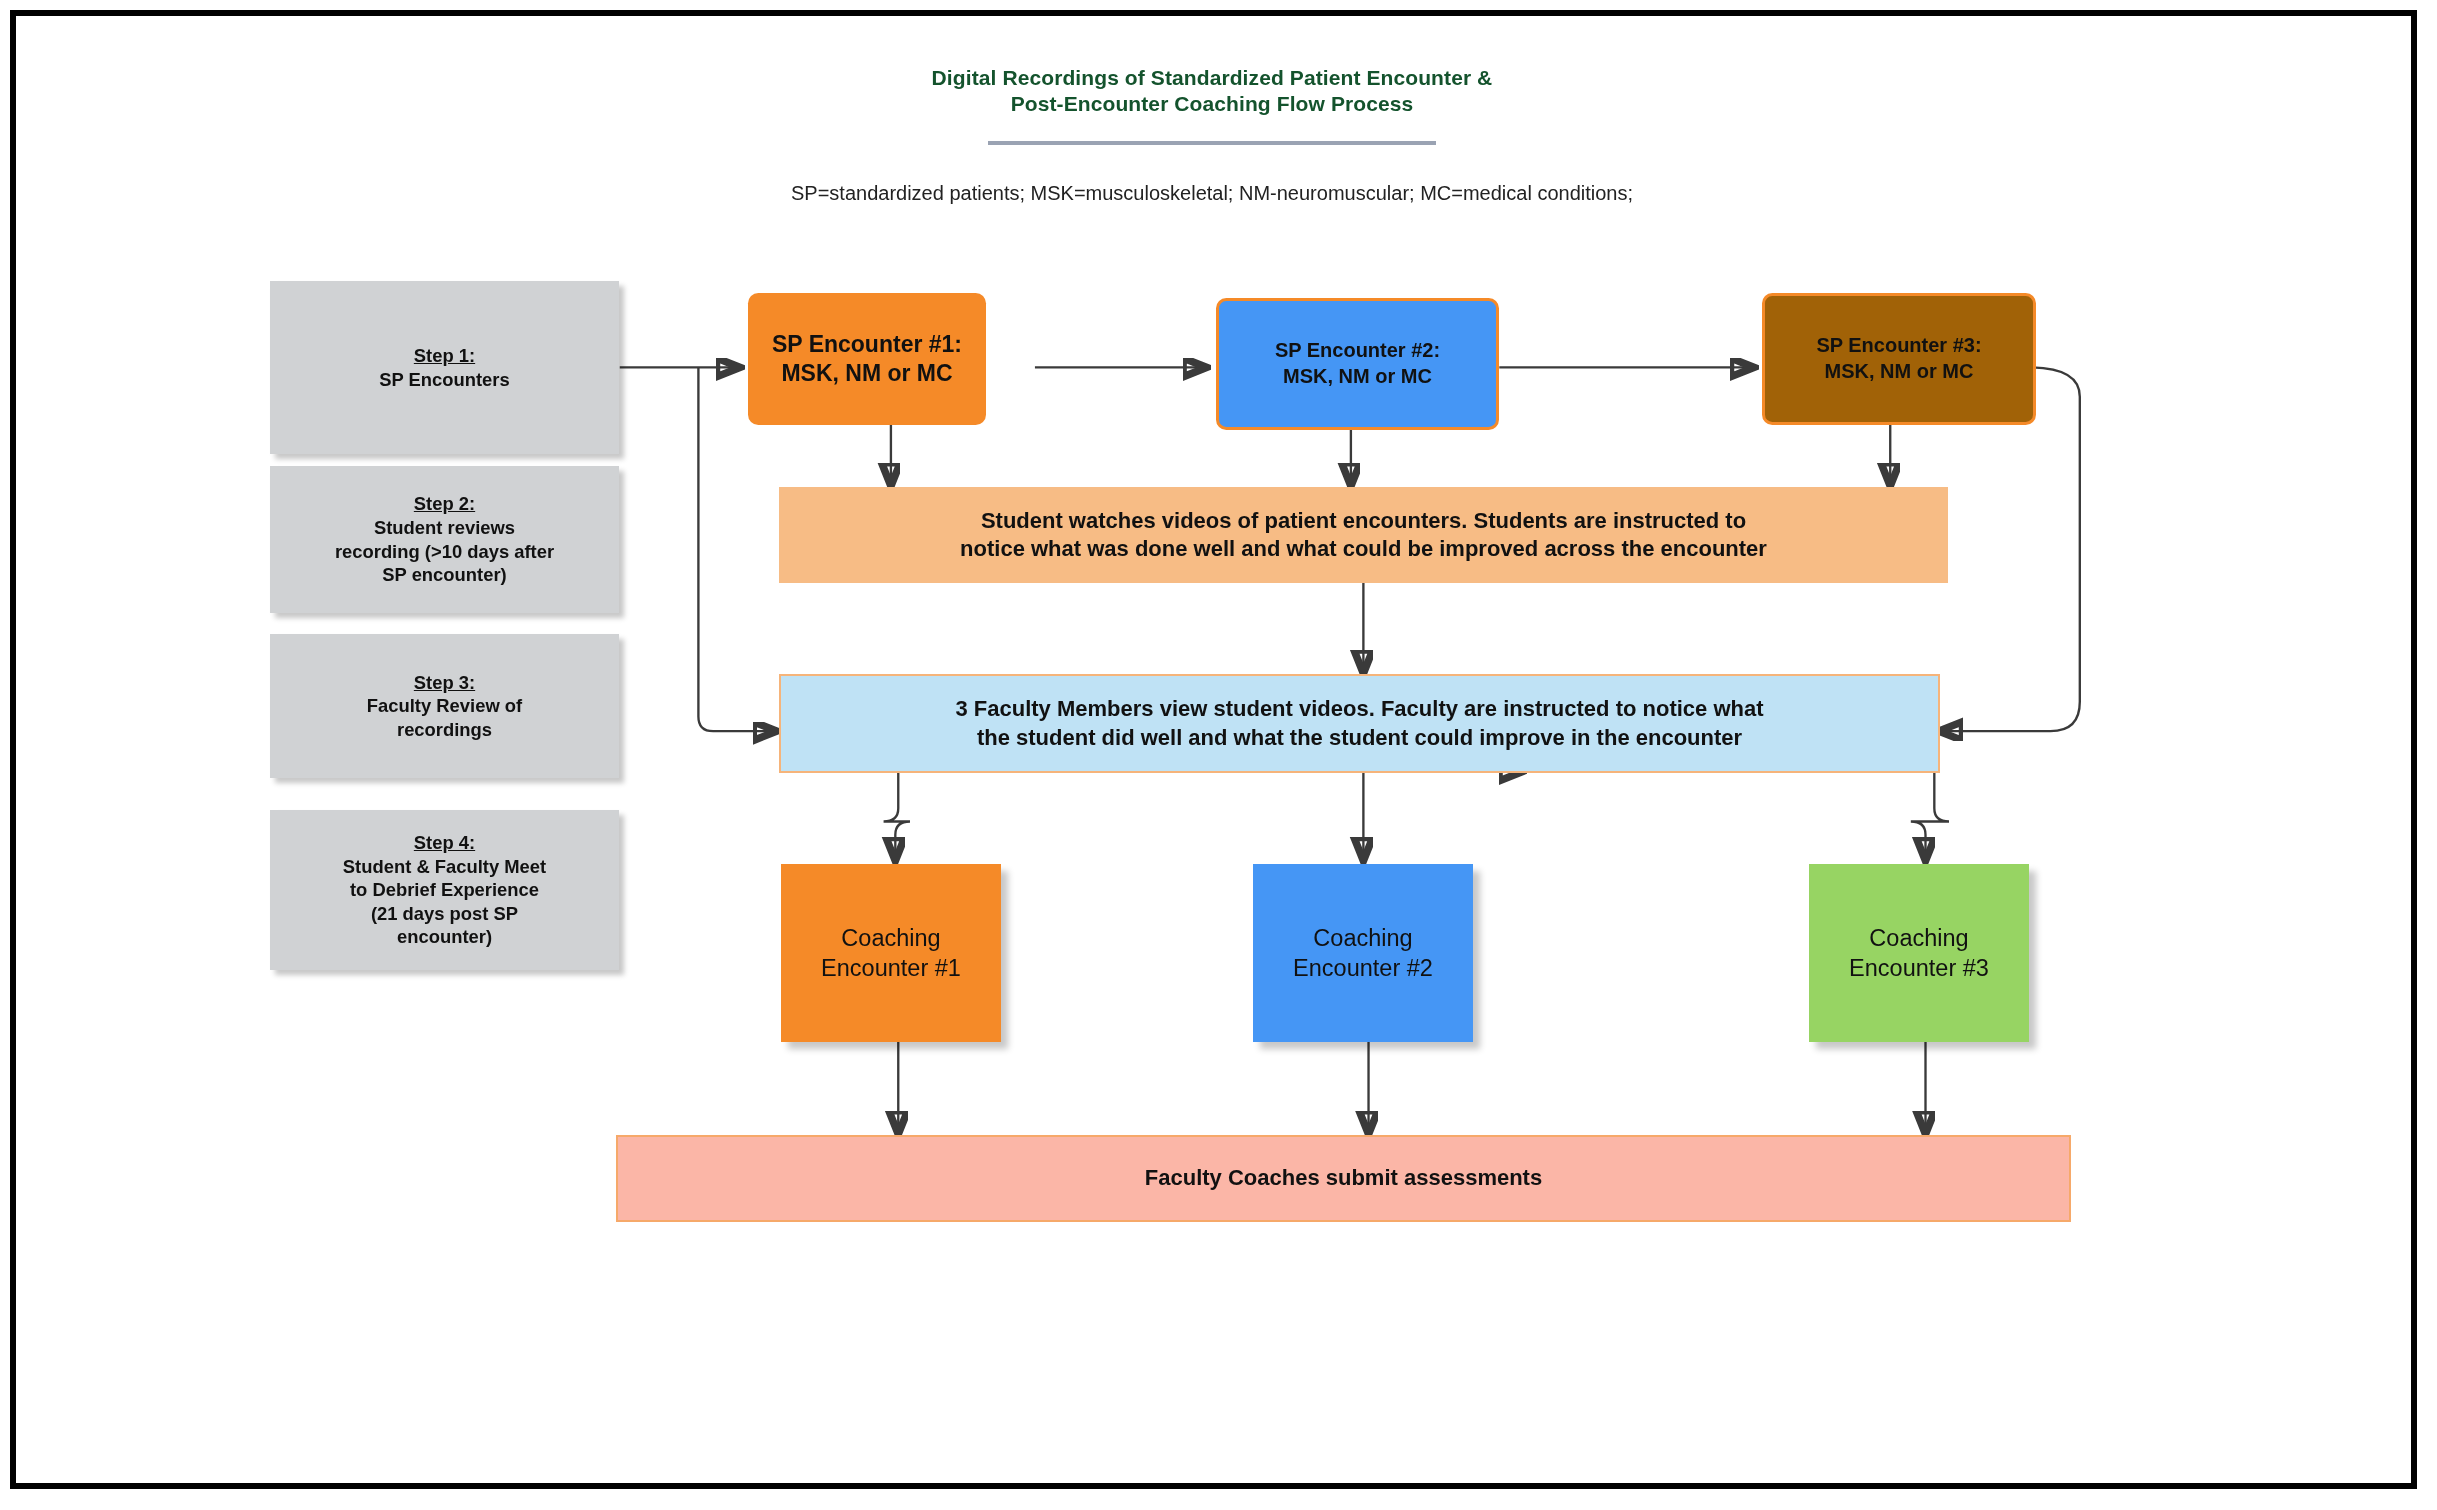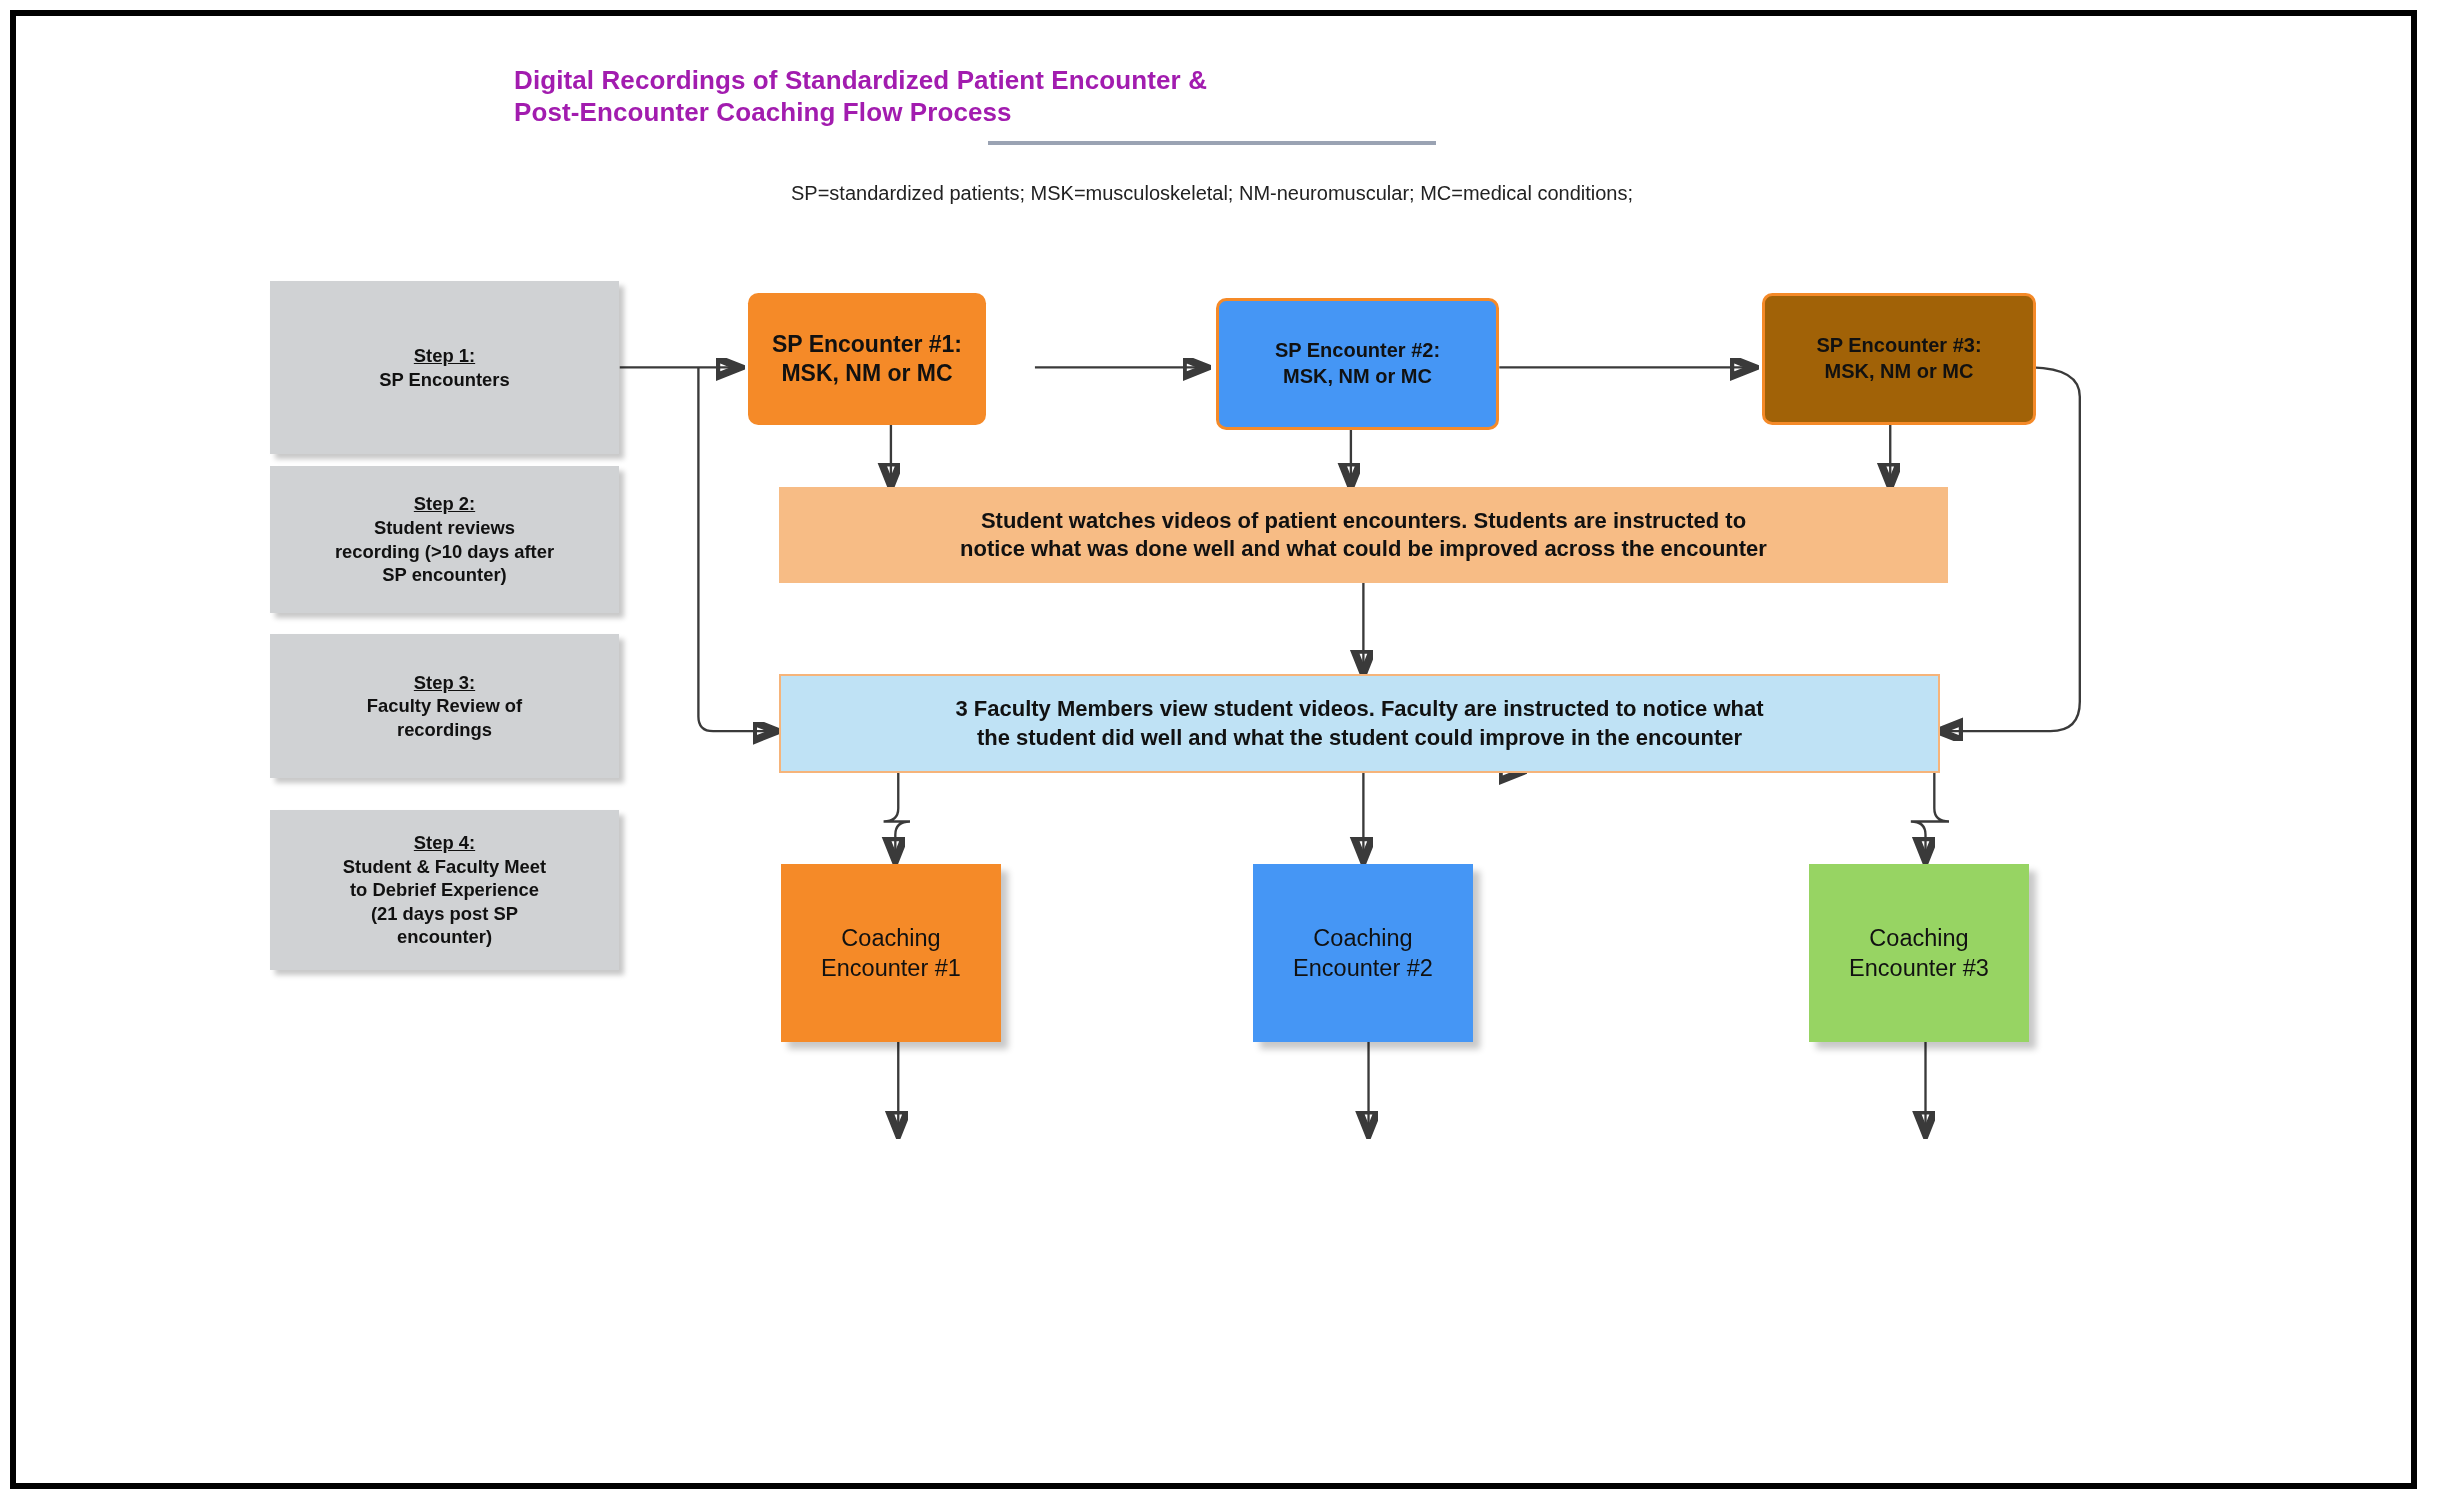--- a/index.html
+++ b/index.html
@@ -11,21 +11,22 @@
     border:6.6px solid #000000;
     box-sizing:border-box;
     background:#ffffff;
   }
 
   #canvas{position:absolute;left:0;top:0;width:2438px;height:1510px;}
 
   
   #title{
     position:absolute;left:514px;top:65px;width:1396px;
-    font-size:26px;font-weight:bold;color:#a21caf;
+    text-align:center;
+    font-size:21px;font-weight:bold;color:#14532d;
     line-height:1.22;letter-spacing:0.1px;
   }
   #title-underline{
     position:absolute;left:988px;top:141px;width:448px;height:3.7px;
     background:#9aa3b3;
   }
   #subtitle{
     position:absolute;left:514px;top:182px;width:1396px;
     text-align:center;font-size:20px;color:#222222;font-weight:400;
   }
@@ -175,15 +176,18 @@
   <div class="node coach blue" style="left:1253px;top:864px;width:220px;height:178px;">
     <span class="txt">Coaching
 Encounter #2</span>
   </div>
 
   <div class="node coach green" style="left:1809px;top:864px;width:220px;height:178px;">
     <span class="txt">Coaching
 Encounter #3</span>
   </div>
 
+  <div class="node banner pink" style="left:616px;top:1135px;width:1455px;height:87px;">
+    <span class="txt">Faculty Coaches submit assessments</span>
+  </div>
 
 </div>
 
 
 </body></html>

